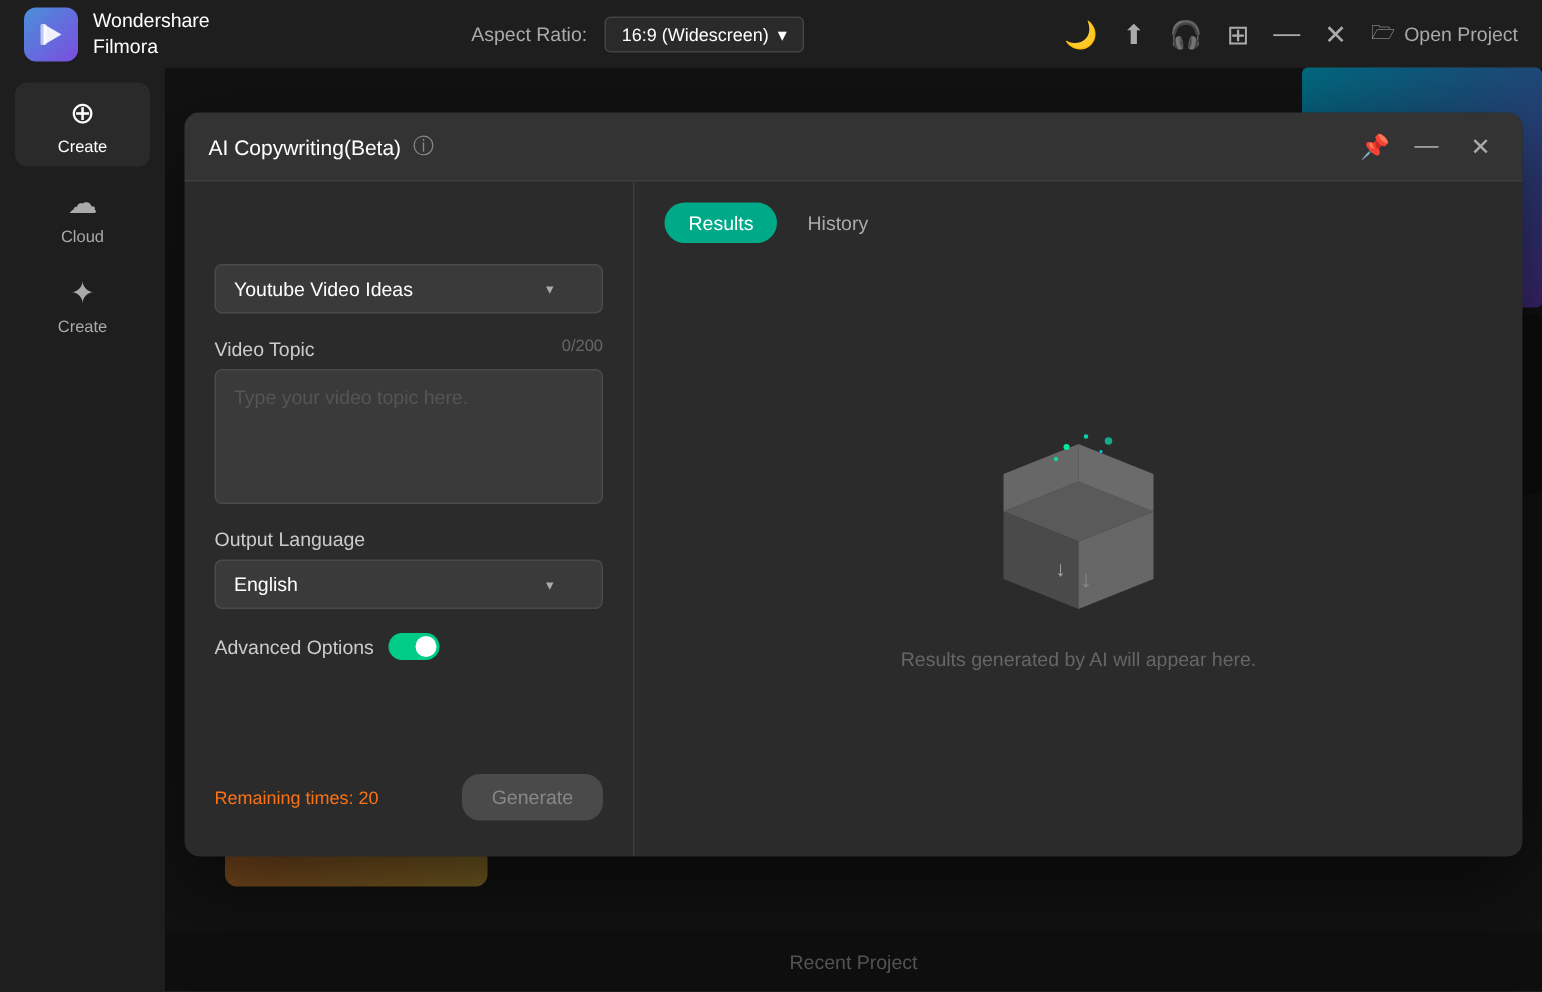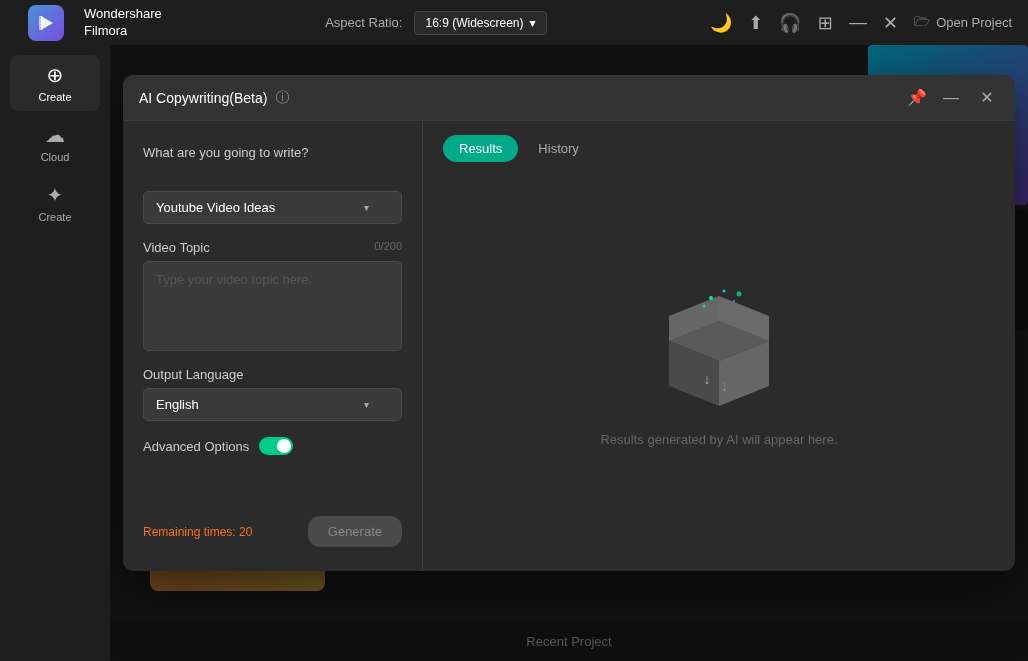--- a/index.html
+++ b/index.html
@@ -17,22 +17,21 @@
       height: 45px;
       background: #1e1e1e;
       display: flex;
       align-items: center;
       justify-content: space-between;
       padding: 0 16px;
     }
     .title-bar-left {
       display: flex;
       align-items: center;
-      gap: 20px;
-      margin-left: 12px;
+      gap: 10px;
     }
     .app-logo {
       width: 36px;
       height: 36px;
       background: linear-gradient(135deg, #4a90d9, #7b4de0);
       border-radius: 8px;
       display: flex;
       align-items: center;
       justify-content: center;
       color: white;
@@ -546,21 +545,20 @@
             <span class="modal-control-btn">—</span>
             <span class="modal-control-btn">✕</span>
           </div>
         </div>
 
         <div class="modal-body">
 
           <div class="left-panel">
 
             <div>
-              <div class="field-label">What are you going to write?</div>
               <div class="custom-select select-wrapper">
                 <span>Youtube Video Ideas</span>
                 <span class="select-arrow">▾</span>
               </div>
             </div>
 
             <div>
               <div class="field-label">
                 <span>Video Topic</span>
                 <span class="char-count">0/200</span>

